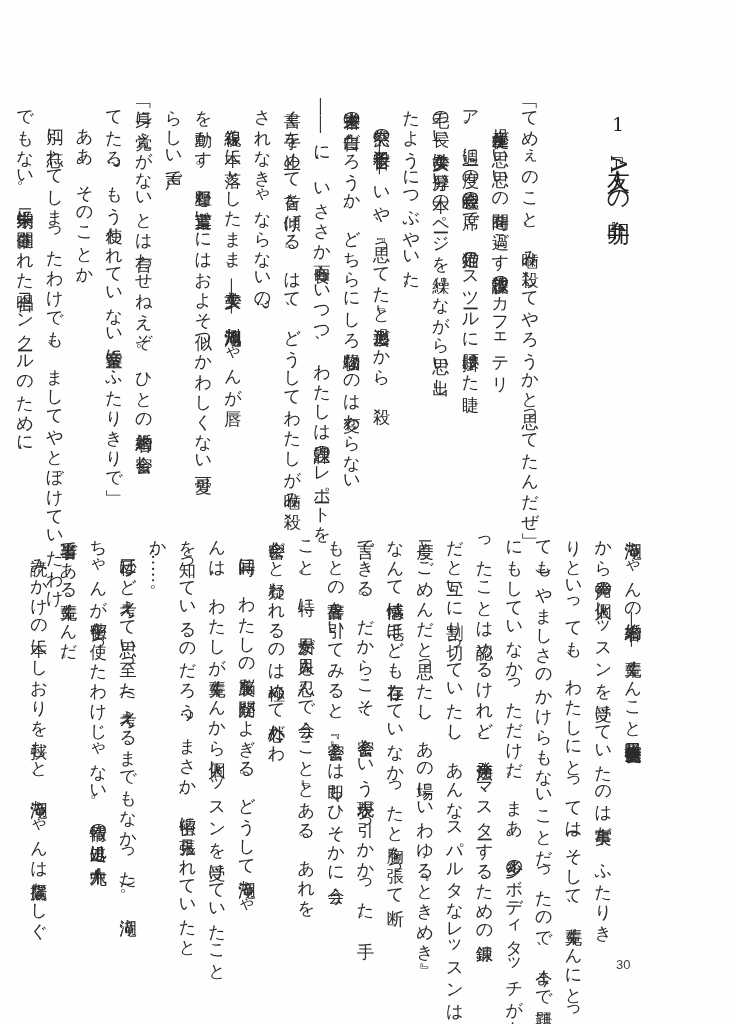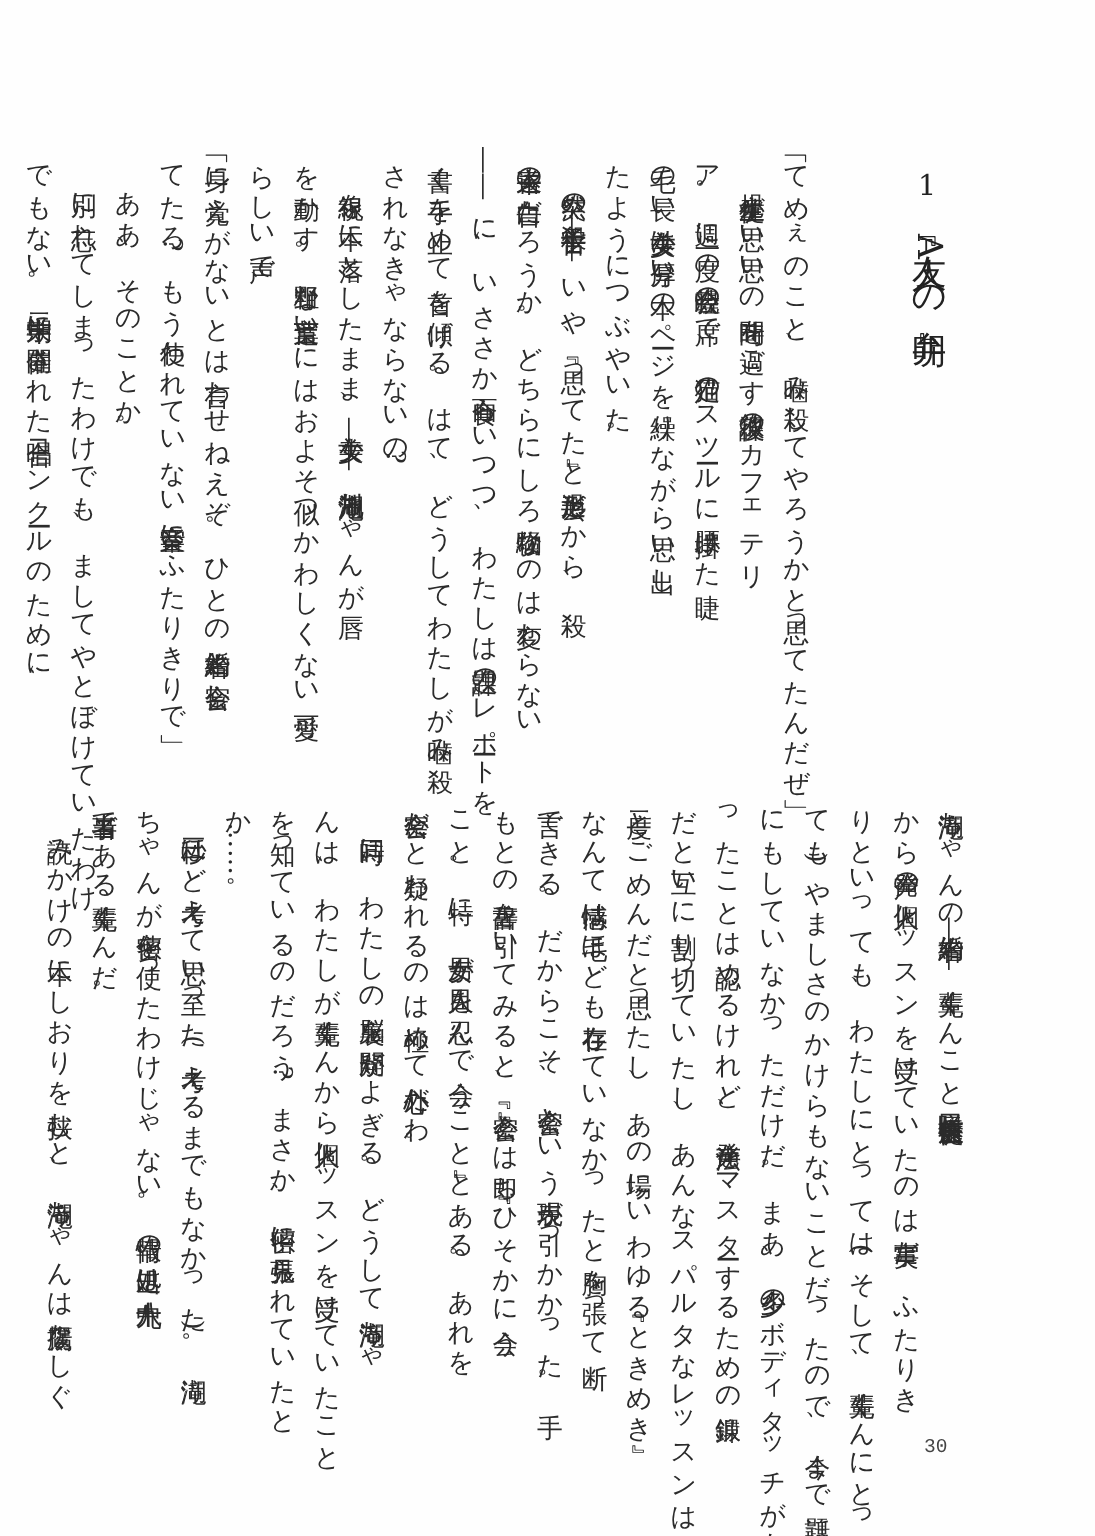--- a/index.html
+++ b/index.html
@@ -7,21 +7,21 @@
          font-family: "DejaVu Serif", "Liberation Serif", serif; color: #2a2a2a; }
   .page { position: absolute; left: 0; top: 0; width: 730px; height: 1024px; background: #fefefe; }
   .chapter-number { position: absolute; left: 612px; top: 113px; font-size: 19px; color: #222; }
   .chapter-title { position: absolute; left: 604px; top: 150px; writing-mode: vertical-rl;
                    font-size: 23px; letter-spacing: 2px; color: #222; }
   .block { position: absolute; writing-mode: vertical-rl; font-size: 17.2px;
            line-height: 29.7px; letter-spacing: 0.55px; color: #2b2b2b; }
   .upper { top: 98px; right: 186px; height: 408px; }
   .lower { top: 528px; right: 83px; height: 408px; }
   .line { display: block; white-space: nowrap; }
-  .page-number { position: absolute; left: 616px; top: 957px; font-family: Liberation Mono, monospace;
+  .page-number { position: absolute; left: 616px; top: 957px; font-family: Liberation Sans, sans-serif;
                  font-size: 13px; color: #444; }
 </style>
 </head>
 <body>
 
 <div class="page">
   <div class="chapter-number">1</div>
   <div class="chapter-title">『友人Aの弁明』</div>
 
   <div class="block upper">

